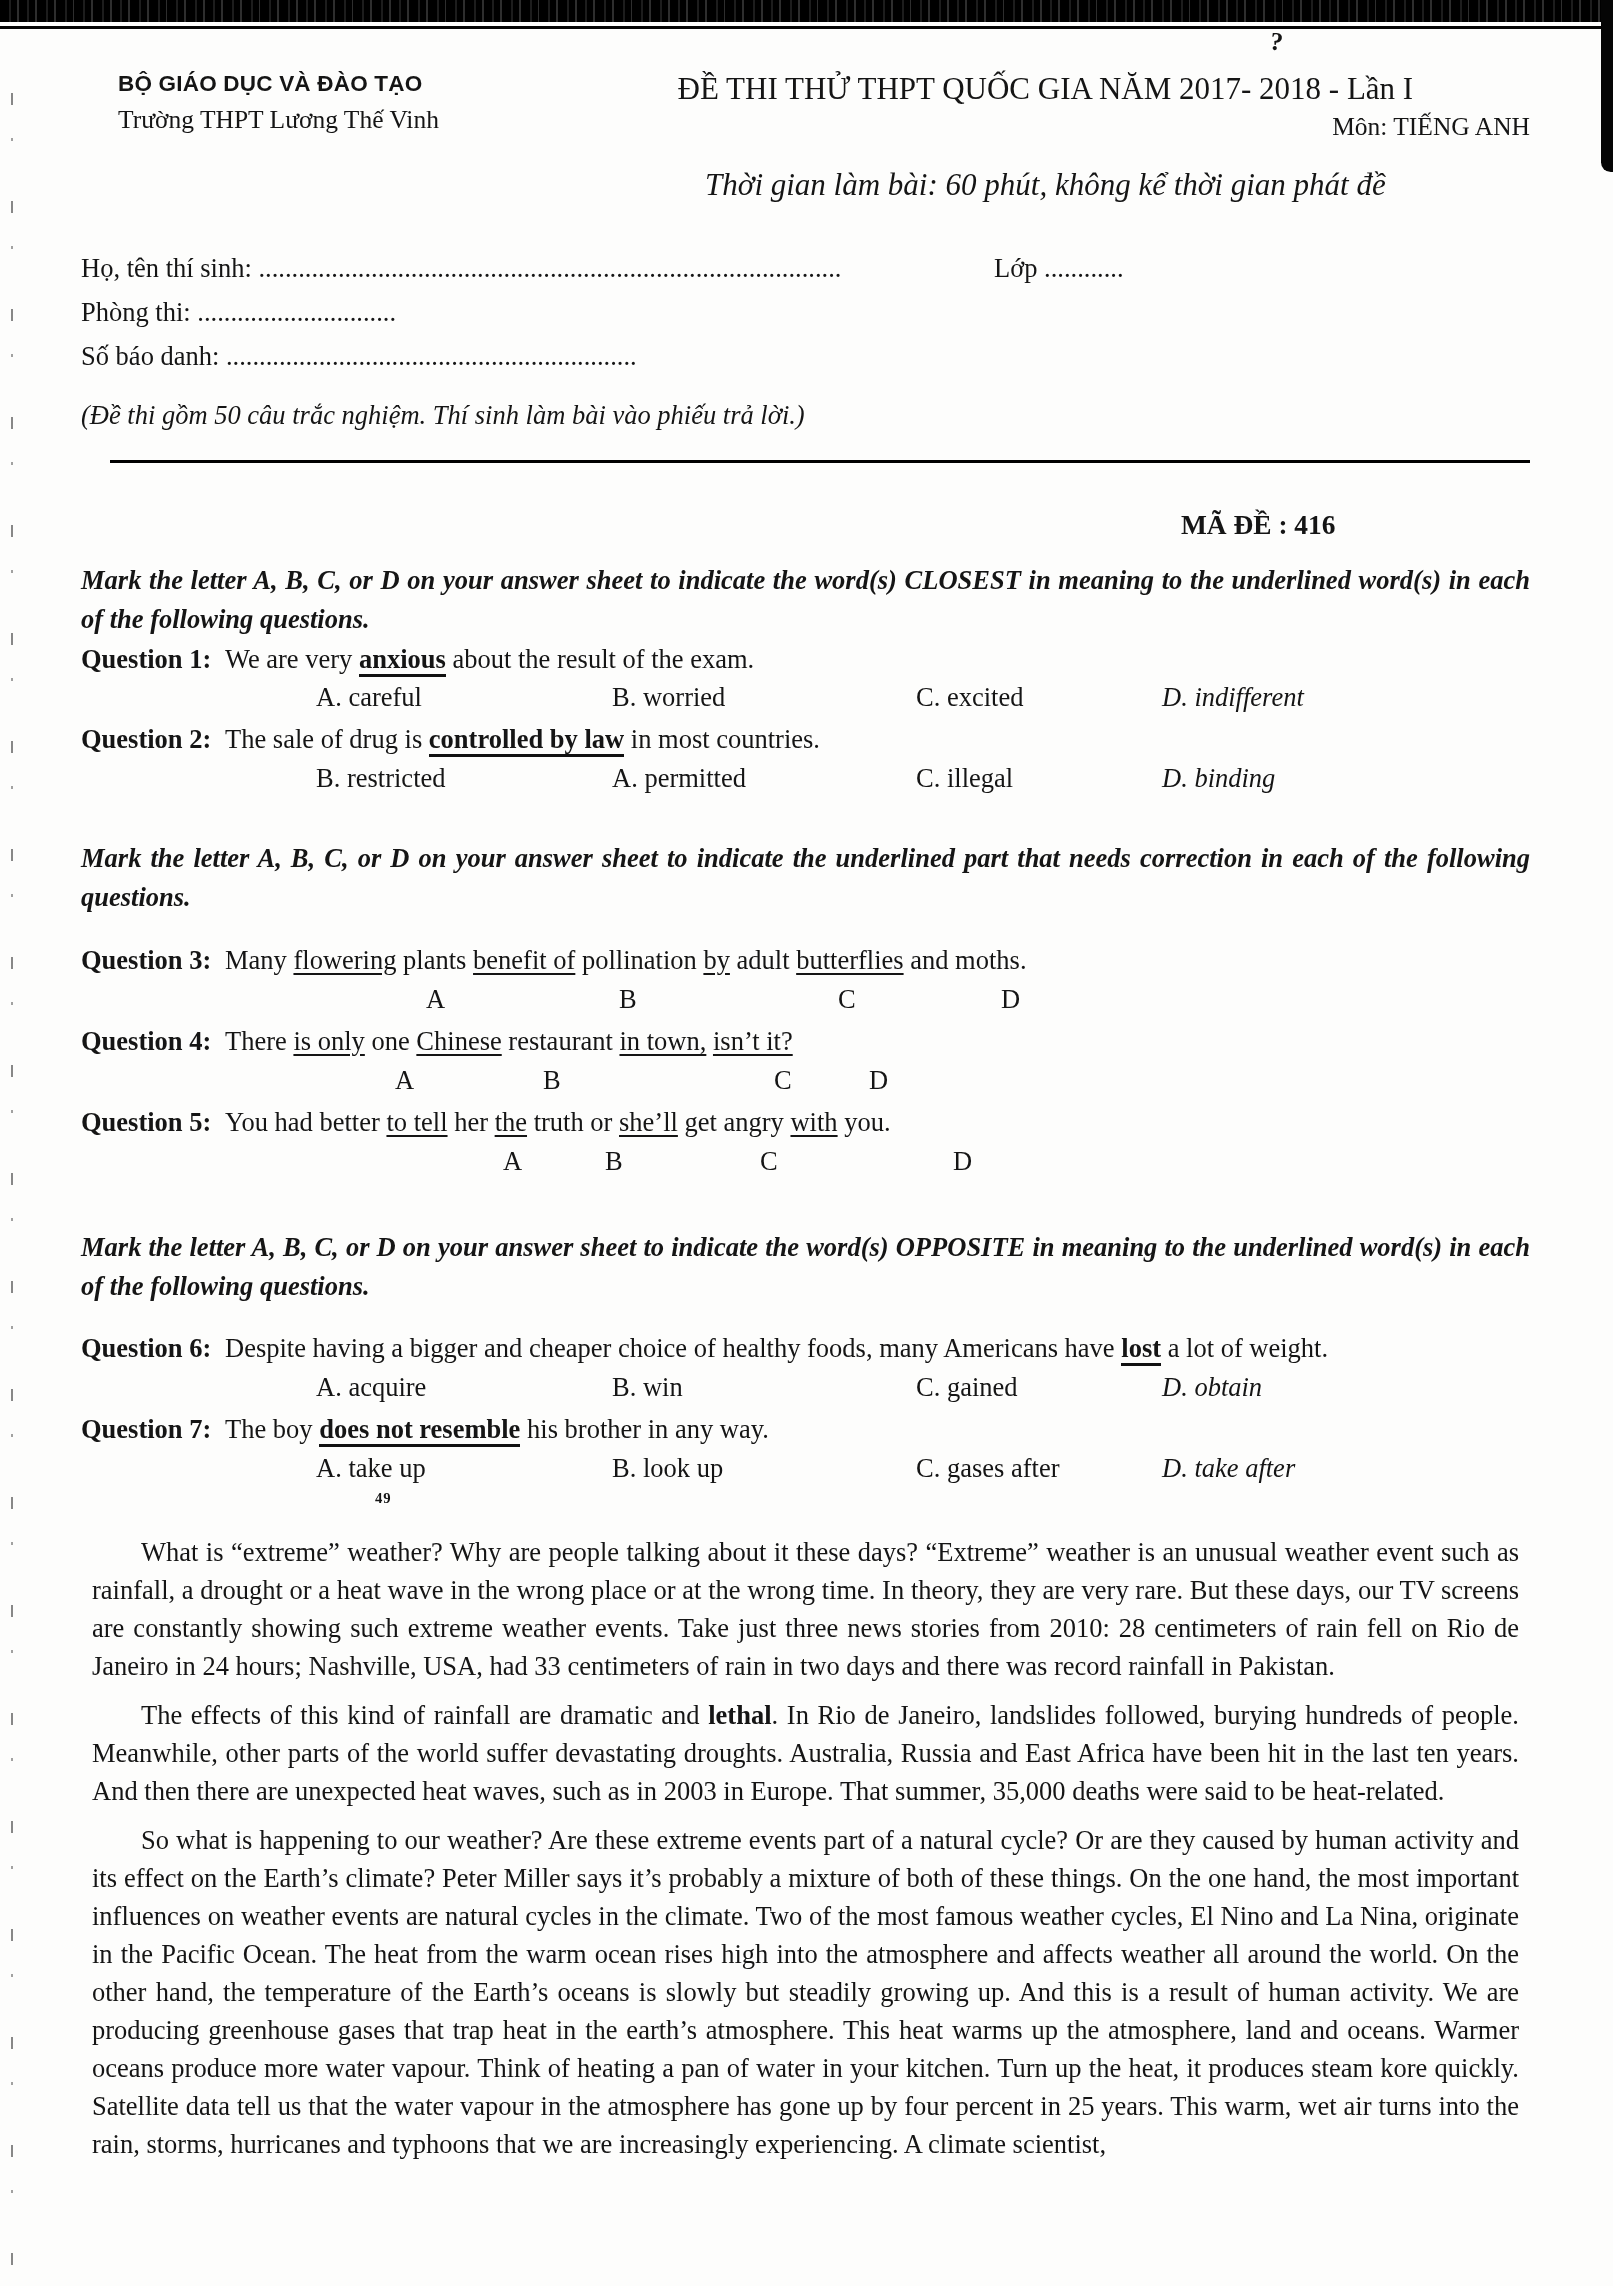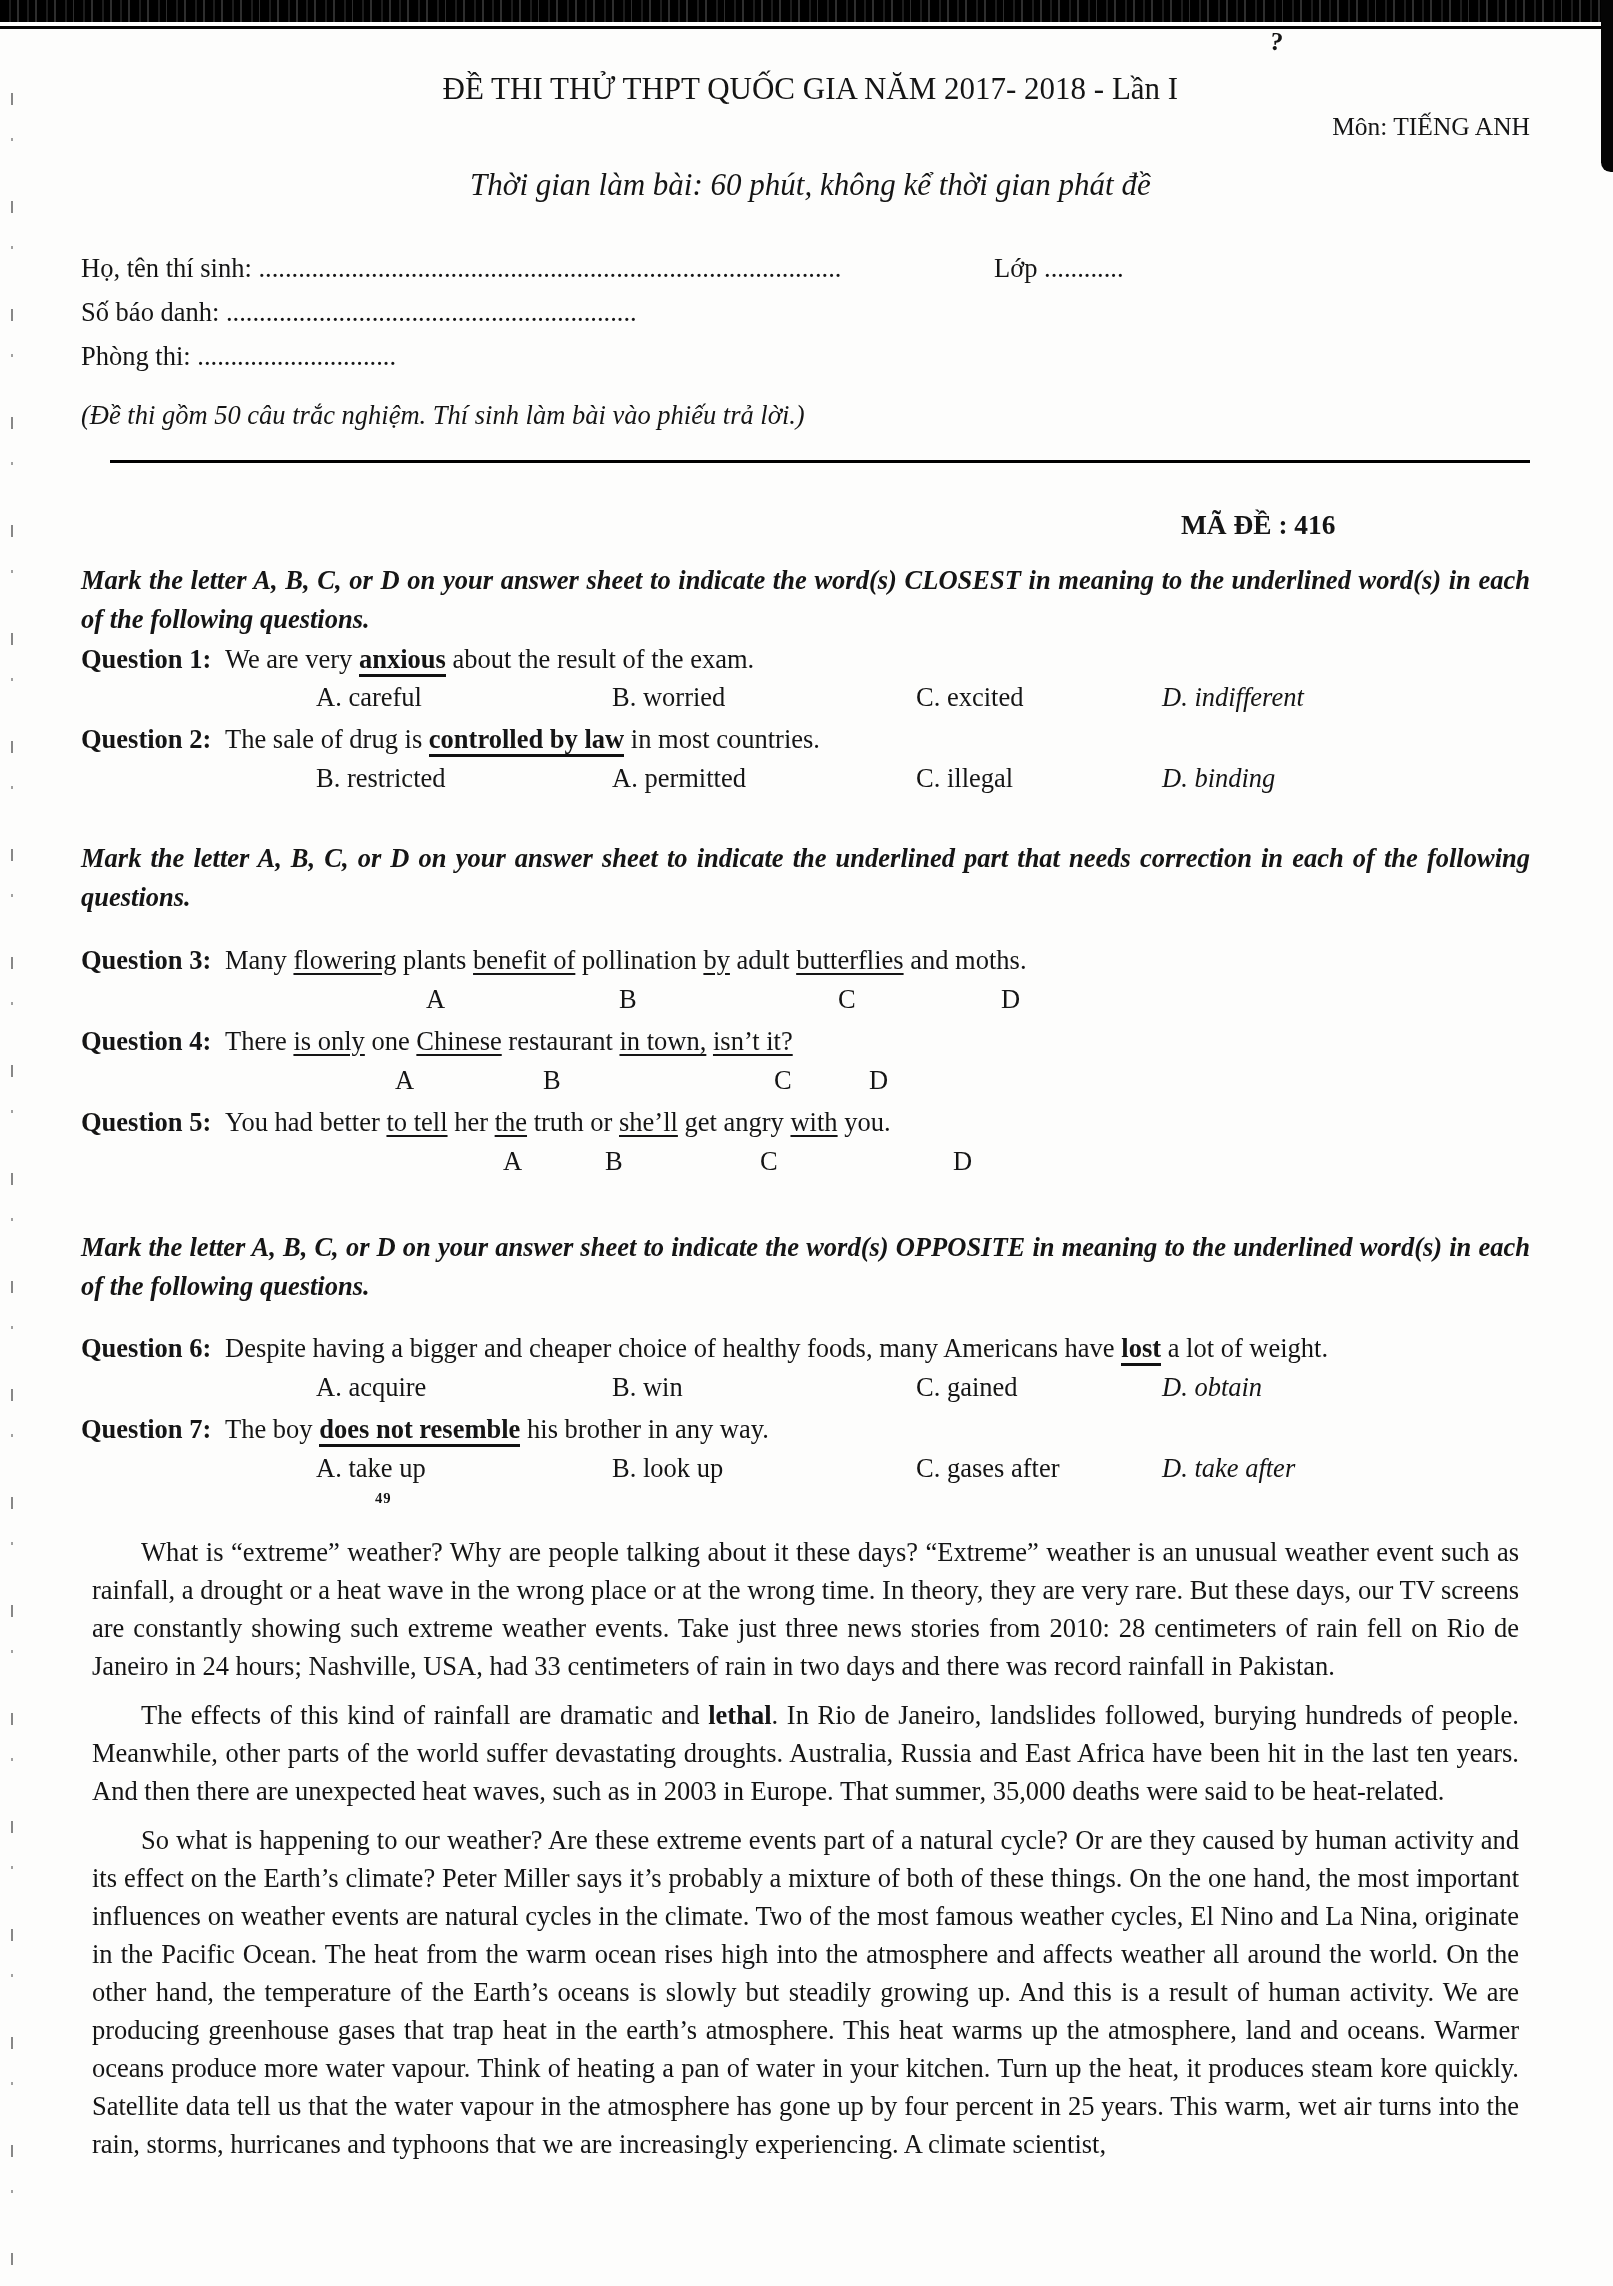--- a/index.html
+++ b/index.html
@@ -78,34 +78,38 @@
 <div class="page">
   <div class="scan-top"></div>
   <div class="scan-topline"></div>
   <div class="scan-corner"></div>
   <div class="scan-left"></div>
   <div class="squiggle">?</div>
 
   <div class="content">
 
     <div class="header-row">
+      <div class="header-left">
+        <div class="ministry">BỘ GIÁO DỤC VÀ ĐÀO TẠO</div>
+        <div class="school">Trường THPT Lương Thế Vinh</div>
+      </div>
       <div class="header-right">
         <div class="title">ĐỀ THI THỬ THPT QUỐC GIA NĂM 2017- 2018 - Lần I</div>
         <div class="subject">Môn: TIẾNG ANH</div>
         <div class="duration">Thời gian làm bài: 60 phút, không kể thời gian phát đề</div>
       </div>
     </div>
 
     <div class="student">
       <div class="line1">
         <span>Họ, tên thí sinh: ........................................................................................</span>
         <span class="class-field">Lớp ............</span>
       </div>
+      <div>Phòng thi: ..............................</div>
       <div>Số báo danh: ..............................................................</div>
-      <div>Phòng thi: ..............................</div>
     </div>
 
     <div class="note">(Đề thi gồm 50 câu trắc nghiệm. Thí sinh làm bài vào phiếu trả lời.)</div>
 
     <div class="hr"></div>
 
     <div class="exam-code">MÃ ĐỀ : 416</div>
 
     <div class="instr sec1">Mark the letter A, B, C, or D on your answer sheet to indicate the word(s) CLOSEST in meaning to the underlined word(s) in each of the following questions.</div>
 

